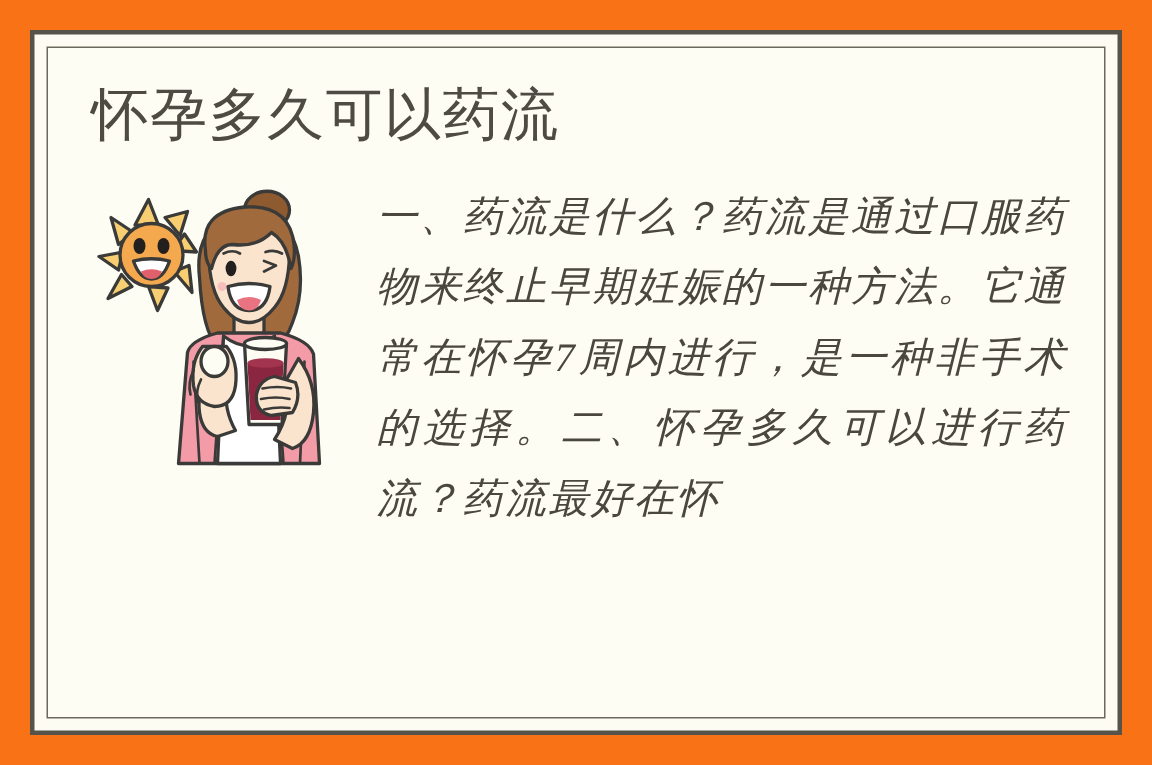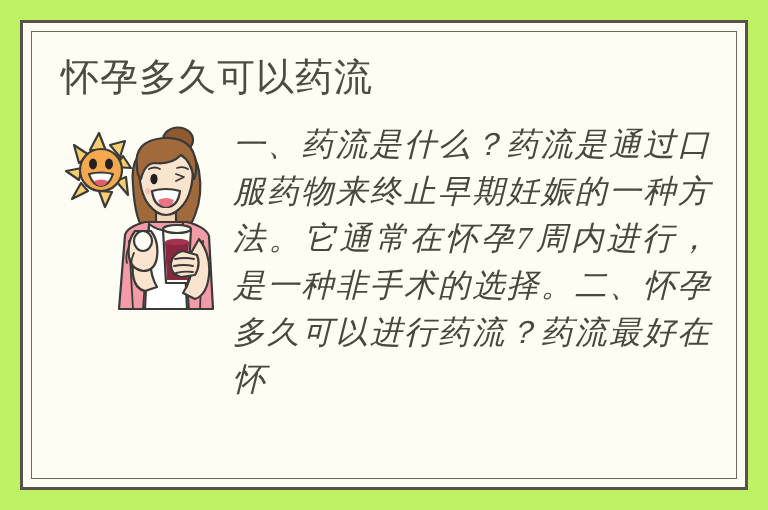--- a/index.html
+++ b/index.html
@@ -11,21 +11,21 @@
     height: 510px;
     overflow: hidden;
     background: #fdfcf2;
     font-family: "Liberation Sans", "DejaVu Sans", sans-serif;
   }
 
   .page {
     position: relative;
     width: 768px;
     height: 510px;
-    background: #bef264;
+    background: #f97316;
     box-sizing: border-box;
   }
 
   
   .frame-outer {
     position: absolute;
     left: 20px;
     top: 20px;
     width: 728px;
     height: 470px;
@@ -79,24 +79,24 @@
     margin-left: 2px;
   }
   .illustration-wrap svg {
     display: block;
     width: 170px;
     height: 190px;
   }
 
   .article-text {
     flex: 1 1 auto;
-    margin-left: 0;
+    margin-left: 18px;
     margin-top: 2px;
     font-family: "Liberation Serif", "DejaVu Serif", serif;
-    font-size: 32px;
+    font-size: 27px;
     line-height: 47px;
     letter-spacing: 1.6px;
     color: #4a473e;
     font-style: italic;
     text-align: justify;
     word-break: break-all;
   }
 </style>
 </head>
 <body>

